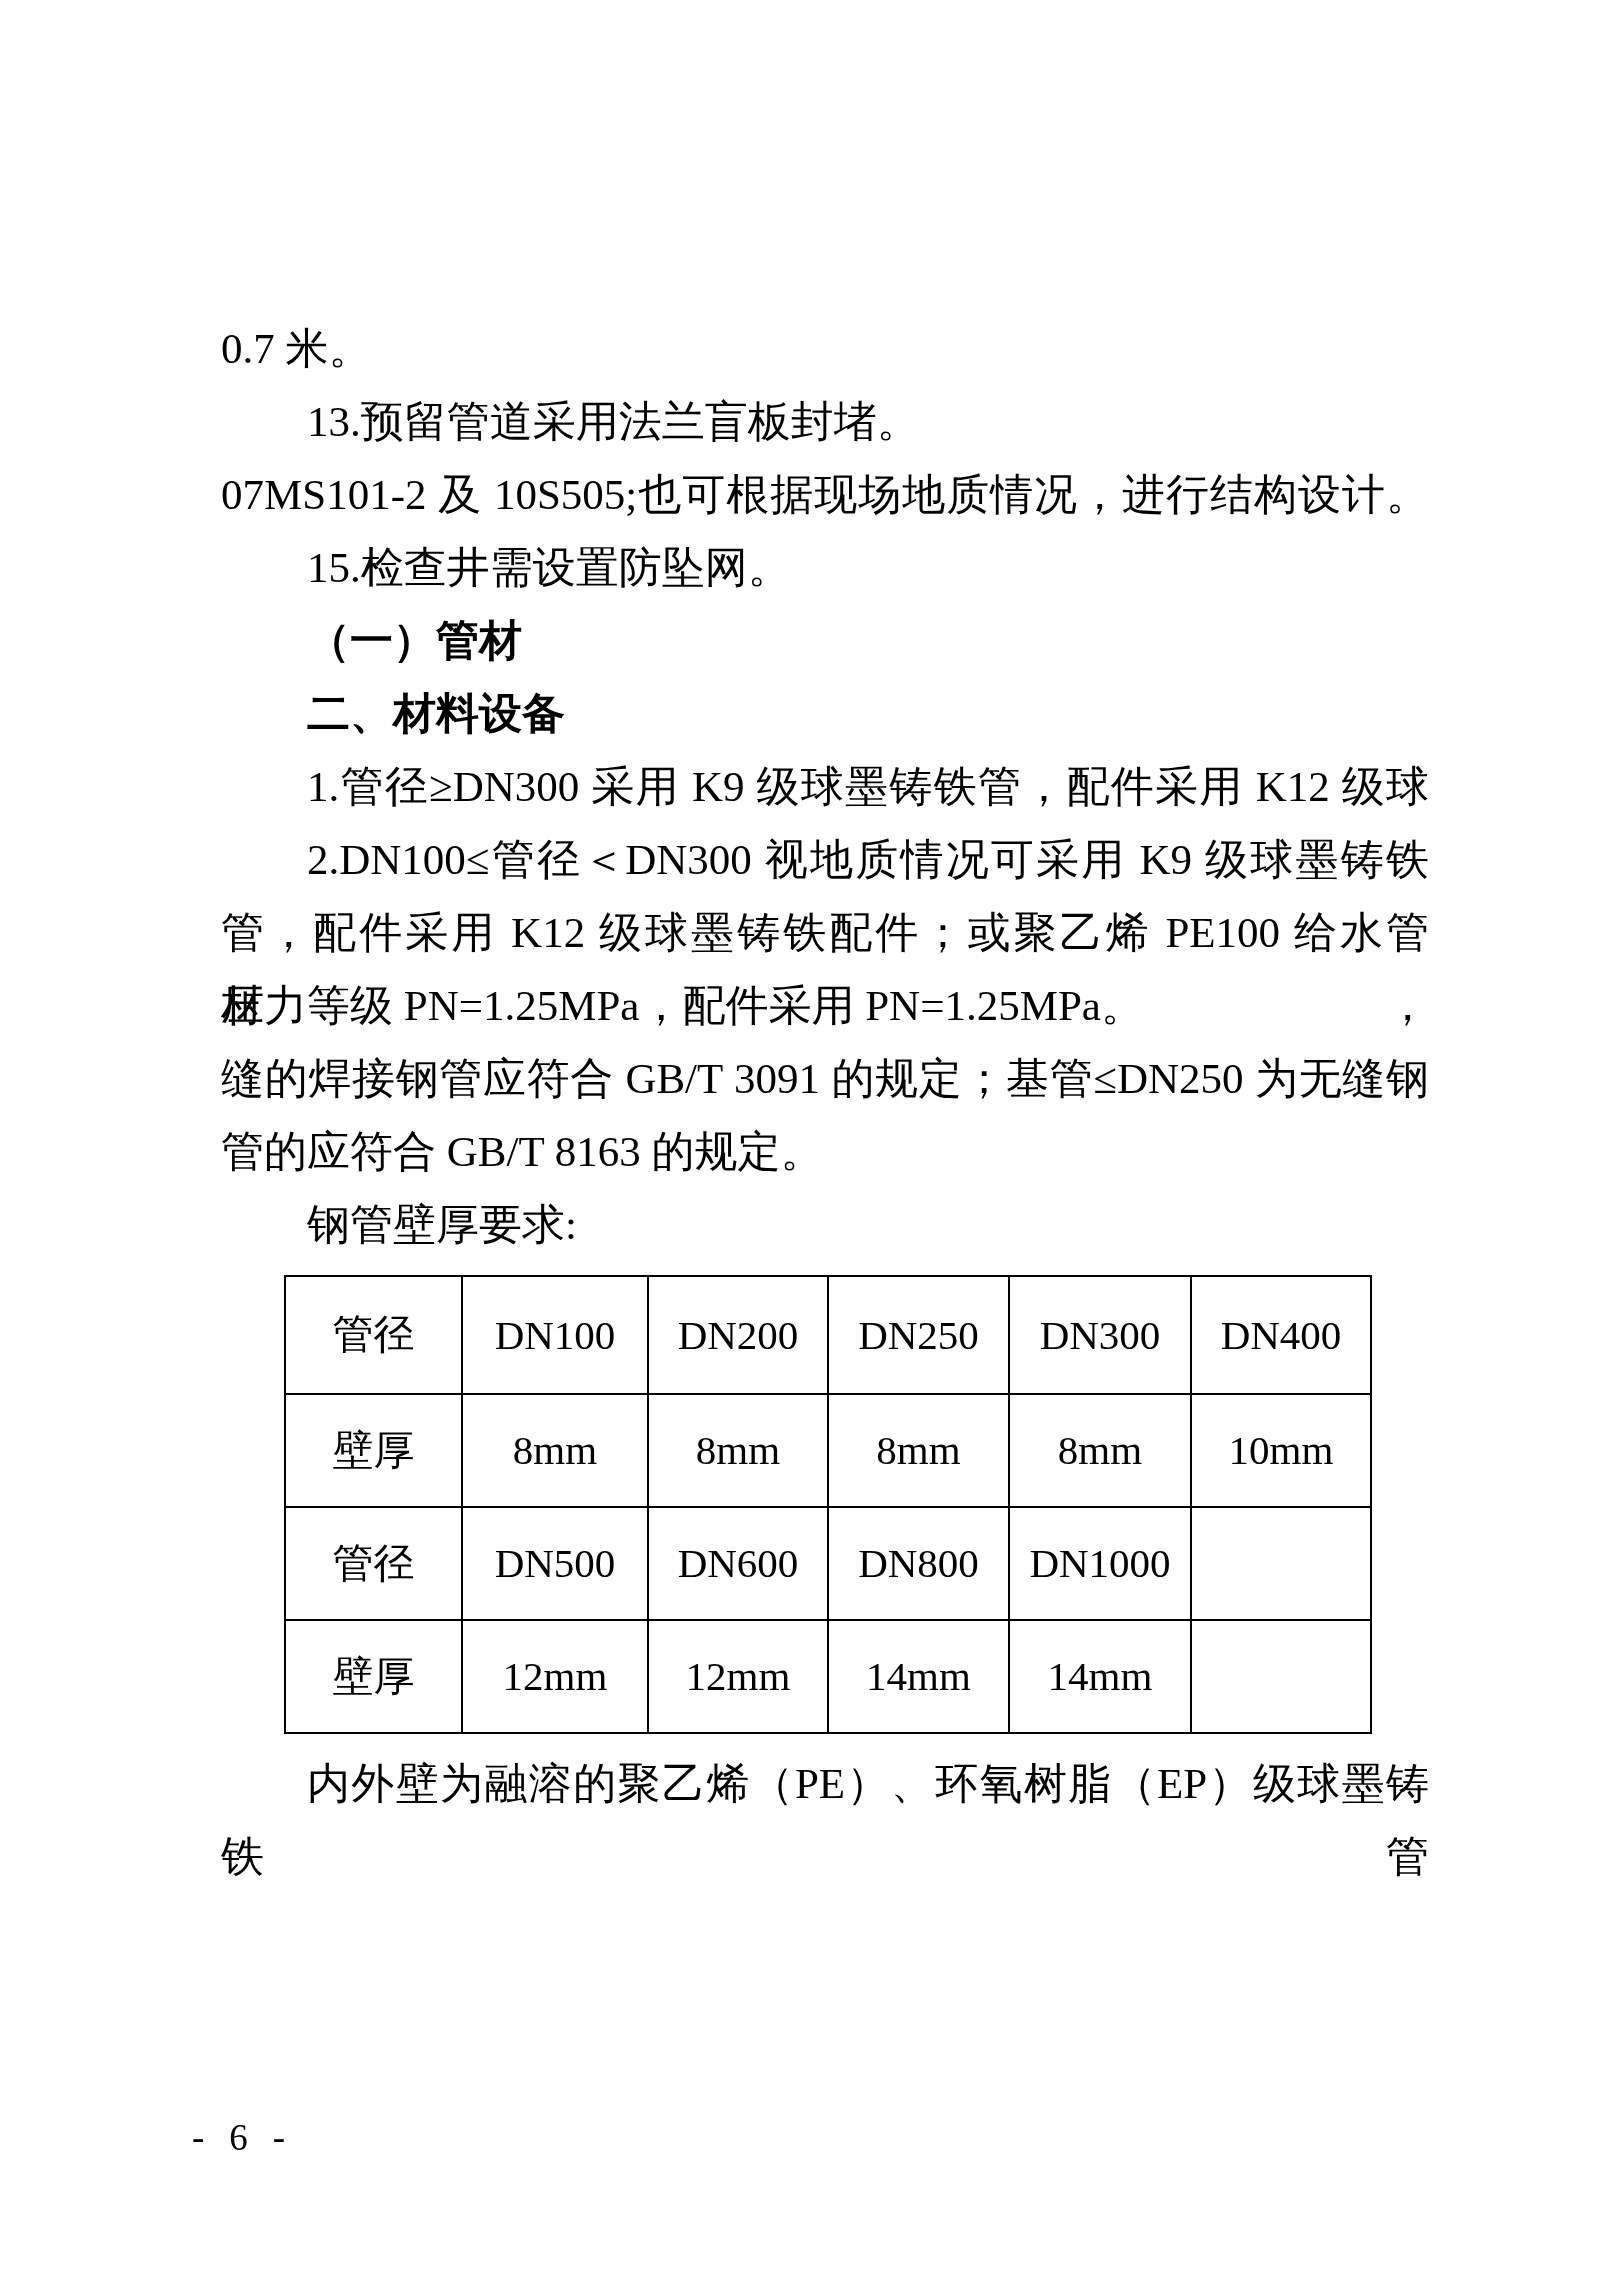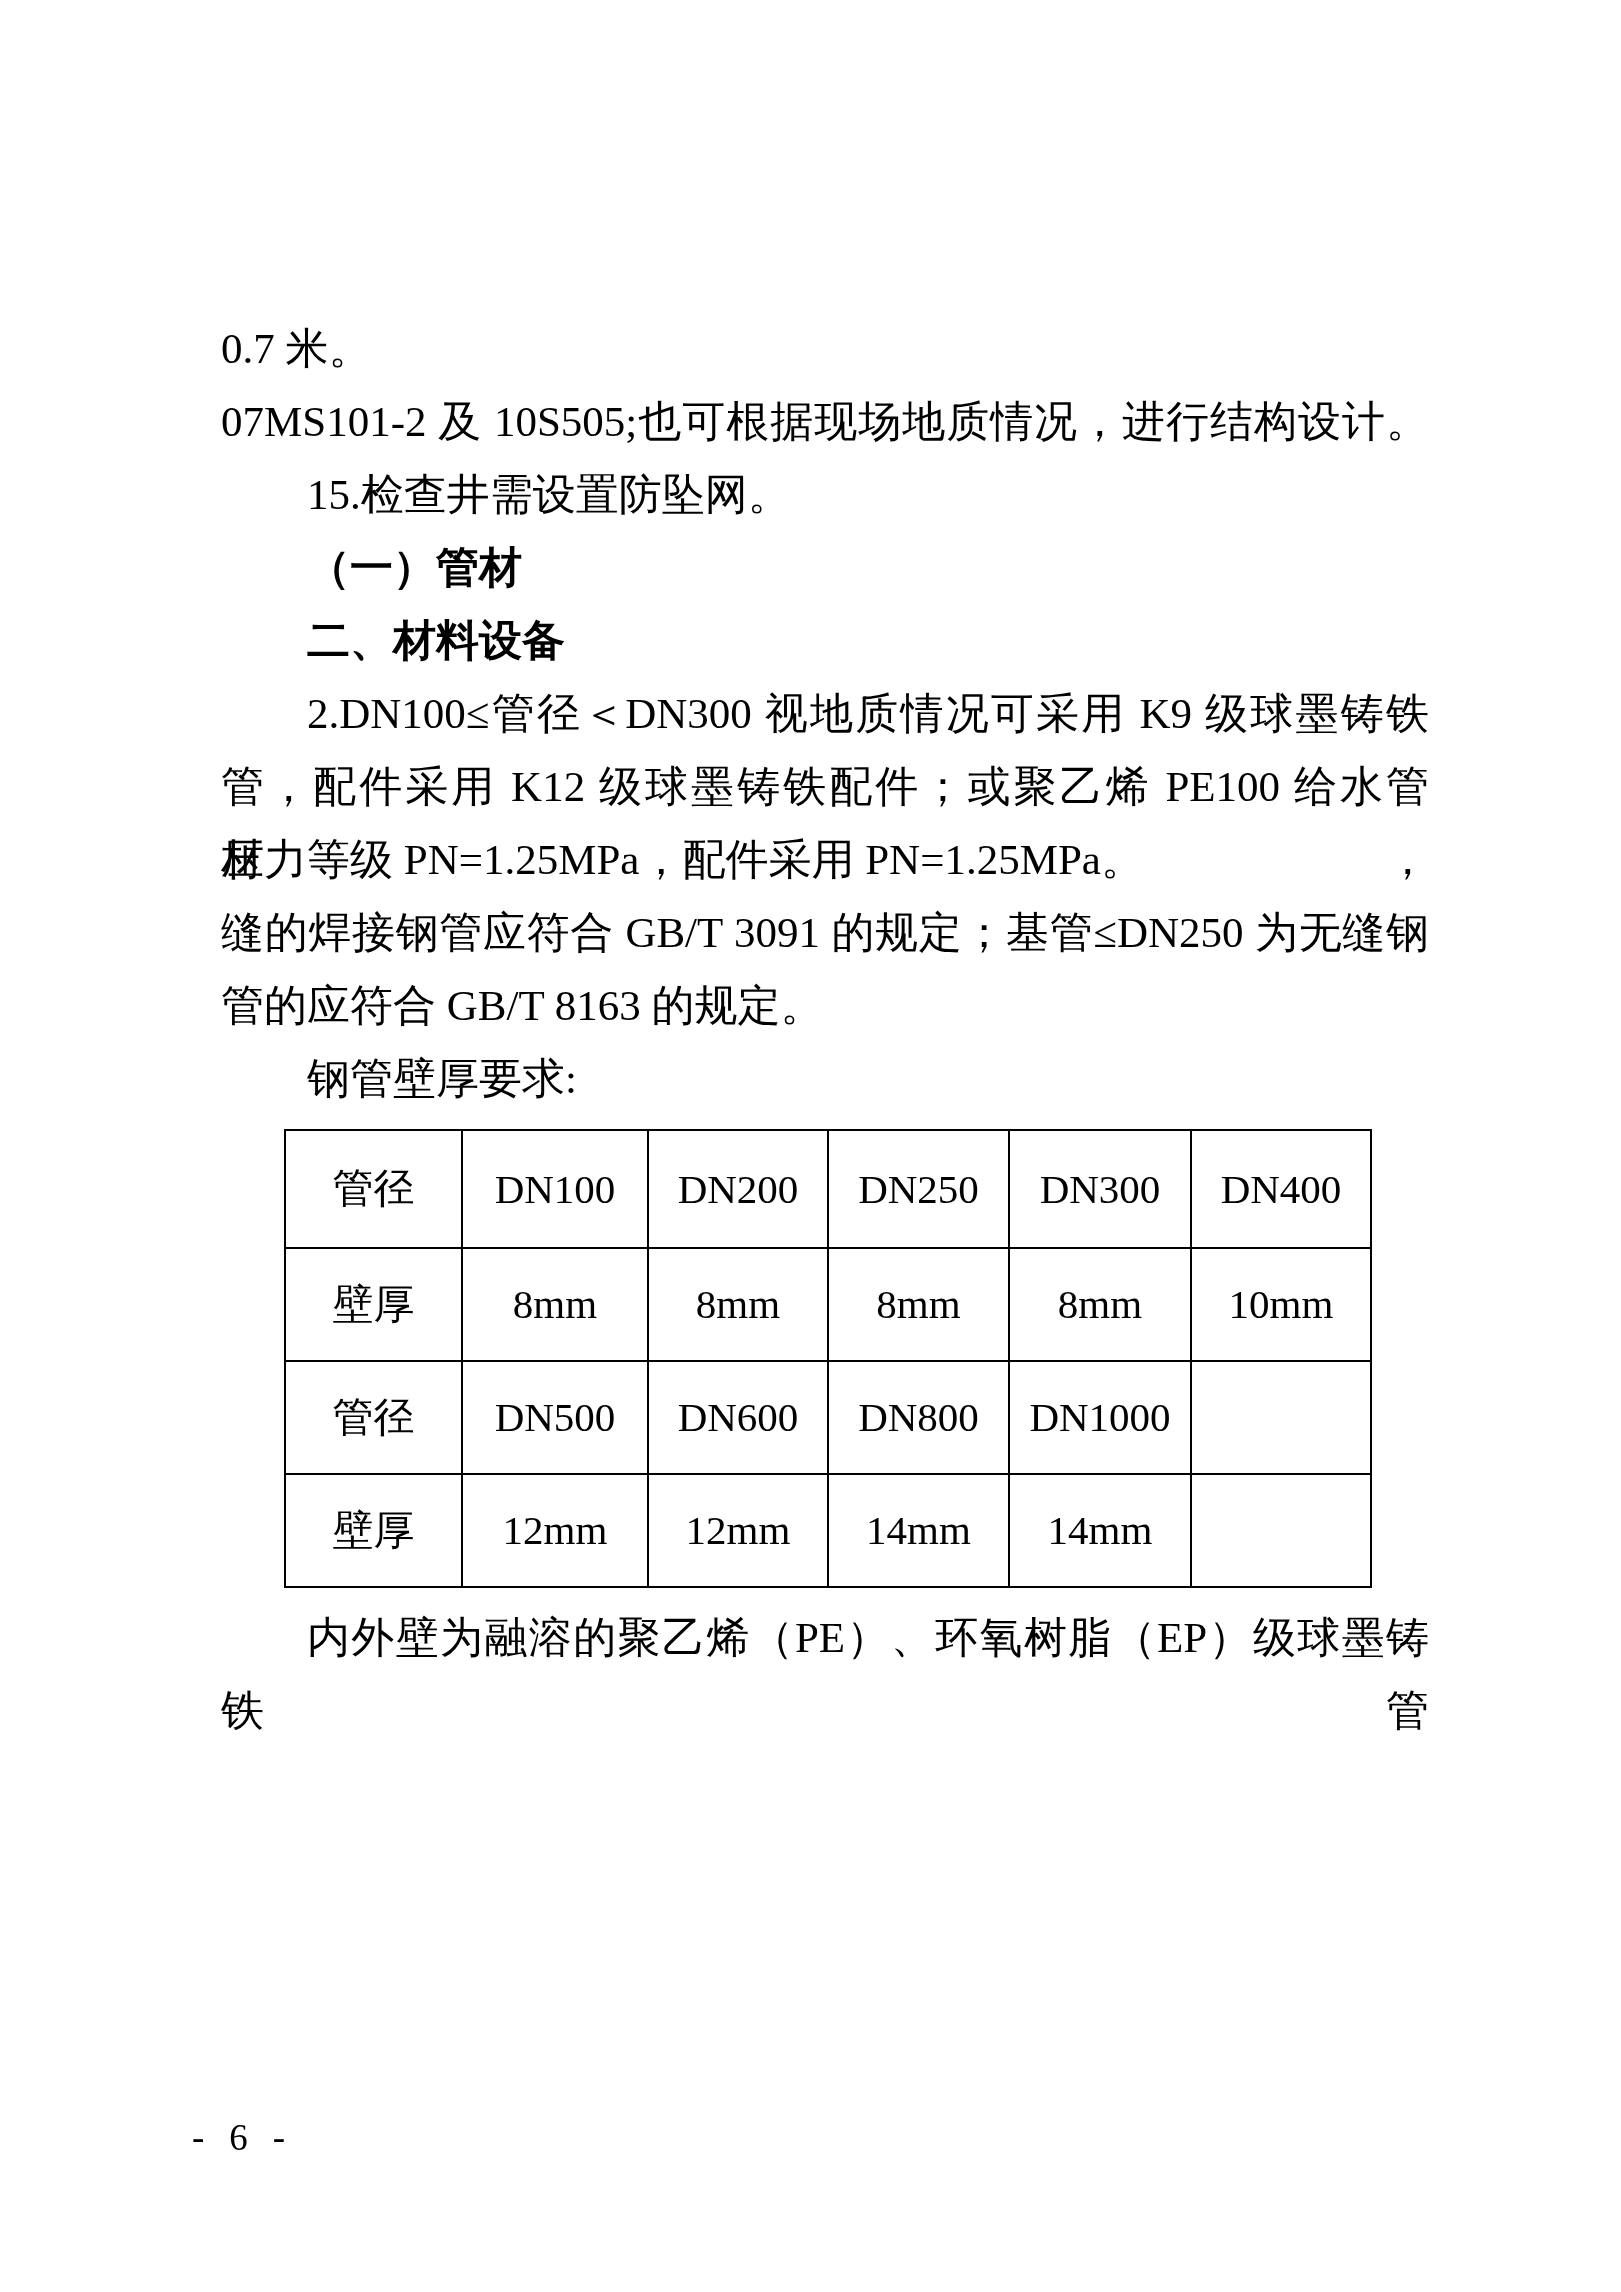--- a/index.html
+++ b/index.html
@@ -67,24 +67,26 @@
     word-spacing: 15.7px;
   }
 </style>
 </head>
 <body>
 
 <div class="page">
   <div class="content">
 
     <div class="line">0.7 米。</div>
+    <div class="line indent">13.预留管道采用法兰盲板封堵。</div>
     <div class="line fill">07MS101-2 及 10S505;也可根据现场地质情况，进行结构设计。</div>
     <div class="line indent">15.检查井需设置防坠网。</div>
     <div class="line indent heading">（一）管材</div>
     <div class="line indent heading">二、材料设备</div>
+    <div class="line indent fill">1.管径≥DN300 采用 K9 级球墨铸铁管，配件采用 K12 级球</div>
     <div class="line indent fill">2.DN100≤管径＜DN300 视地质情况可采用 K9 级球墨铸铁</div>
     <div class="line fill">管，配件采用 K12 级球墨铸铁配件；或聚乙烯 PE100 给水管材，</div>
     <div class="line">压力等级 PN=1.25MPa，配件采用 PN=1.25MPa。</div>
     <div class="line fill">缝的焊接钢管应符合 GB/T 3091 的规定；基管≤DN250 为无缝钢</div>
     <div class="line">管的应符合 GB/T 8163 的规定。</div>
     <div class="line indent">钢管壁厚要求:</div>
 
     <table class="wall-table">
       <colgroup>
         <col style="width:177px">

